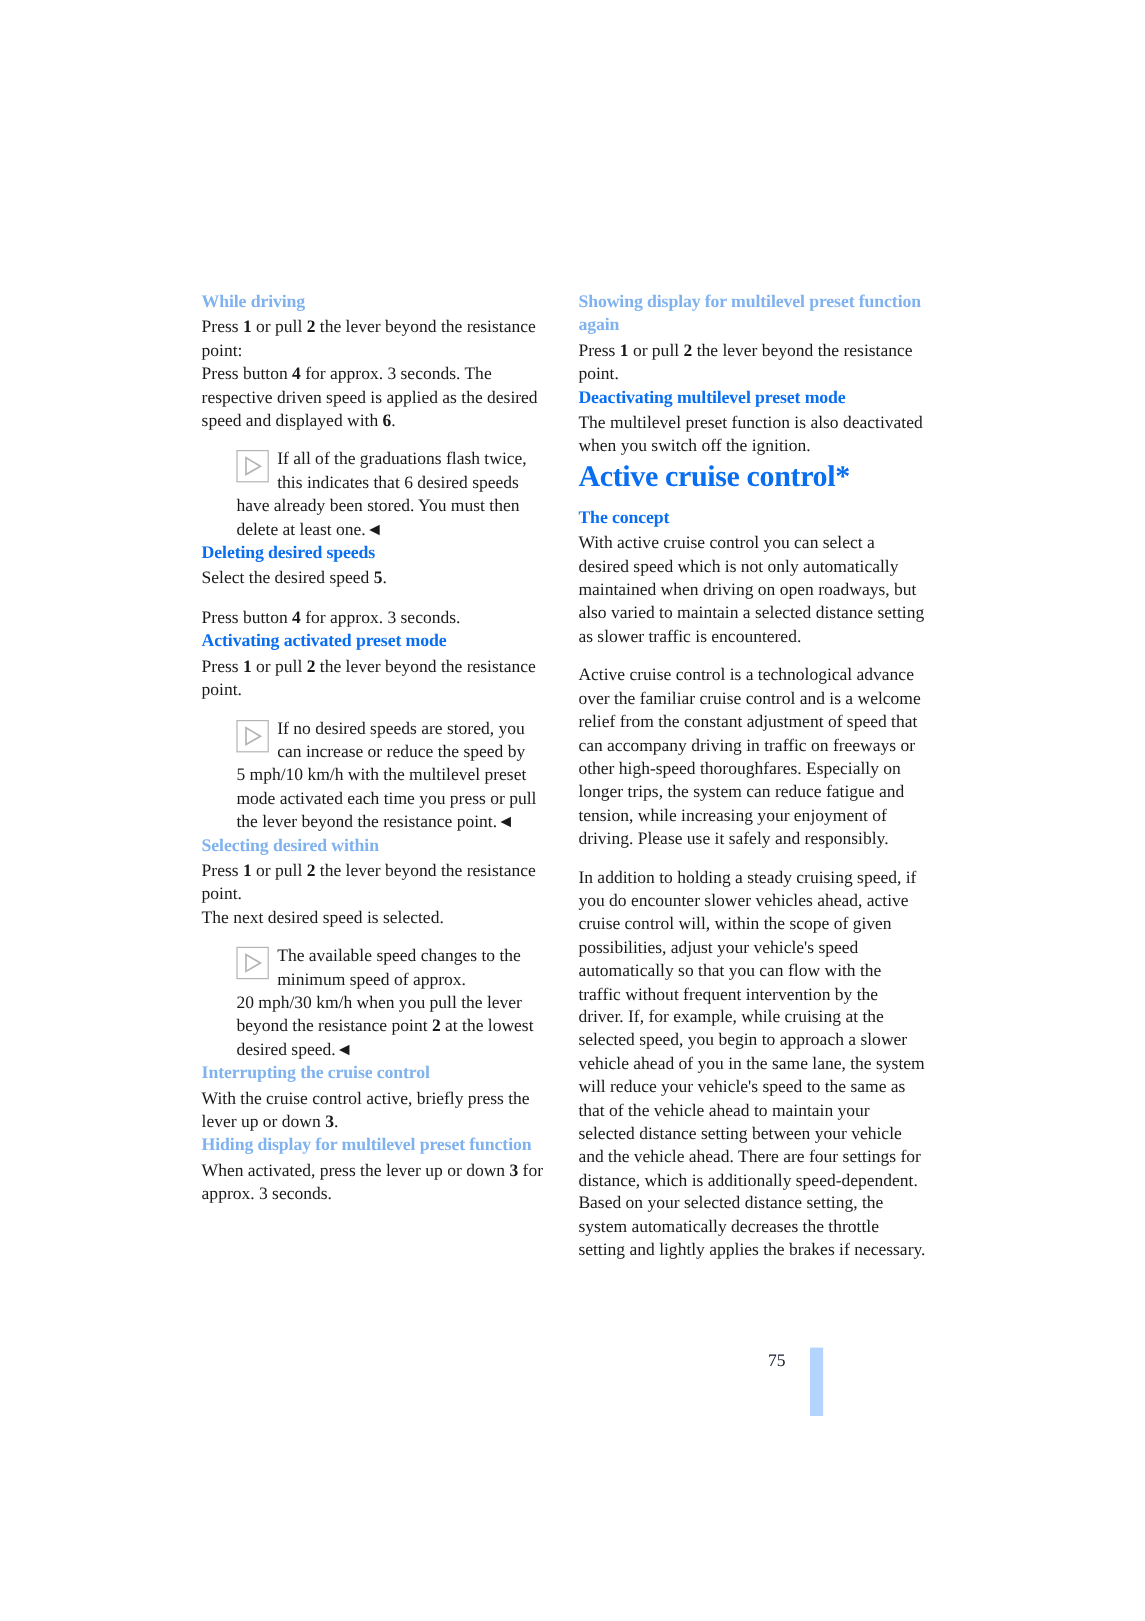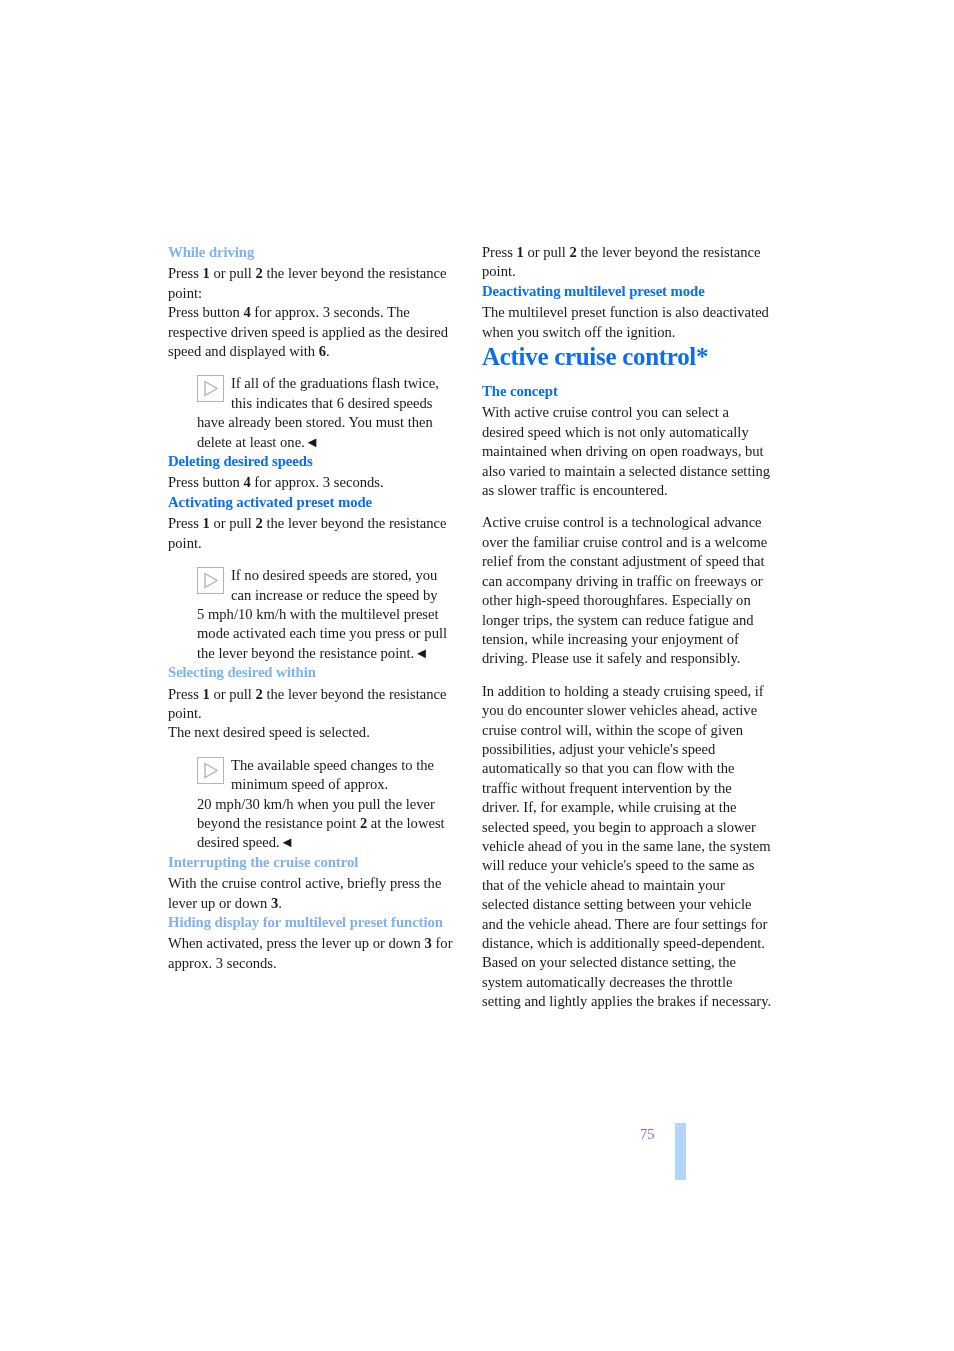--- a/index.html
+++ b/index.html
@@ -142,21 +142,21 @@
     transform: rotate(-90deg);
     transform-origin: center center;
   }
 
   
   .folio {
     position: absolute;
     left: 640px;
     top: 1111px;
     font-size: 14.6px;
-    color: #8b5cf6;
+    color: #0f172a;
   }
   .folio-bar {
     position: absolute;
     left: 675px;
     top: 1108px;
     width: 11px;
     height: 57px;
     background: #b3d4fd;
   }
 </style>
@@ -173,20 +173,21 @@
     <div class="note">
       <span class="note-icon">
         <svg width="25" height="25" viewBox="0 0 25 25" aria-hidden="true">
           <polygon points="7,5.5 19,12.5 7,19.5" fill="none" stroke="#b4b4b4" stroke-width="1.4"></polygon>
         </svg>
       </span>
       <span class="note-body">If all of the graduations flash twice, this indicates that 6 desired speeds have already been stored. You must then delete at least one.<span class="endmark">◄</span></span>
     </div>
 
     <h2 class="sec vivid gap-before-head">Deleting desired speeds</h2>
+    <p class="body">Select the desired speed <b>5</b>.</p>
     <p class="body">Press button <b>4</b> for approx. 3 seconds.</p>
 
     <h2 class="sec vivid gap-before-head">Activating activated preset mode</h2>
     <p class="body">Press <b>1</b> or pull <b>2</b> the lever beyond the resistance point.</p>
 
     <div class="note">
       <span class="note-icon">
         <svg width="25" height="25" viewBox="0 0 25 25" aria-hidden="true">
           <polygon points="7,5.5 19,12.5 7,19.5" fill="none" stroke="#b4b4b4" stroke-width="1.4"></polygon>
         </svg>
@@ -208,20 +209,21 @@
 
     <h2 class="sec pale gap-before-head">Interrupting the cruise control</h2>
     <p class="body">With the cruise control active, briefly press the lever up or down <b>3</b>.</p>
 
     <h2 class="sec pale gap-before-head">Hiding display for multilevel preset function</h2>
     <p class="body">When activated, press the lever up or down <b>3</b> for approx. 3 seconds.</p>
   </div>
 
   <div class="col col-right">
 
+    <h2 class="sec pale">Showing display for multilevel preset function again</h2>
     <p class="body">Press <b>1</b> or pull <b>2</b> the lever beyond the resistance point.</p>
 
     <h2 class="sec vivid gap-before-head">Deactivating multilevel preset mode</h2>
     <p class="body">The multilevel preset function is also deactivated when you switch off the ignition.</p>
 
     <h1 class="chapter gap-before-chapter">Active cruise control*</h1>
 
     <h2 class="sec vivid">The concept</h2>
     <p class="body">With active cruise control you can select a desired speed which is not only automatically maintained when driving on open roadways, but also varied to maintain a selected distance setting as slower traffic is encountered.</p>
     <p class="body">Active cruise control is a technological advance over the familiar cruise control and is a welcome relief from the constant adjustment of speed that can accompany driving in traffic on freeways or other high-speed thoroughfares. Especially on longer trips, the system can reduce fatigue and tension, while increasing your enjoyment of driving. Please use it safely and responsibly.</p>

